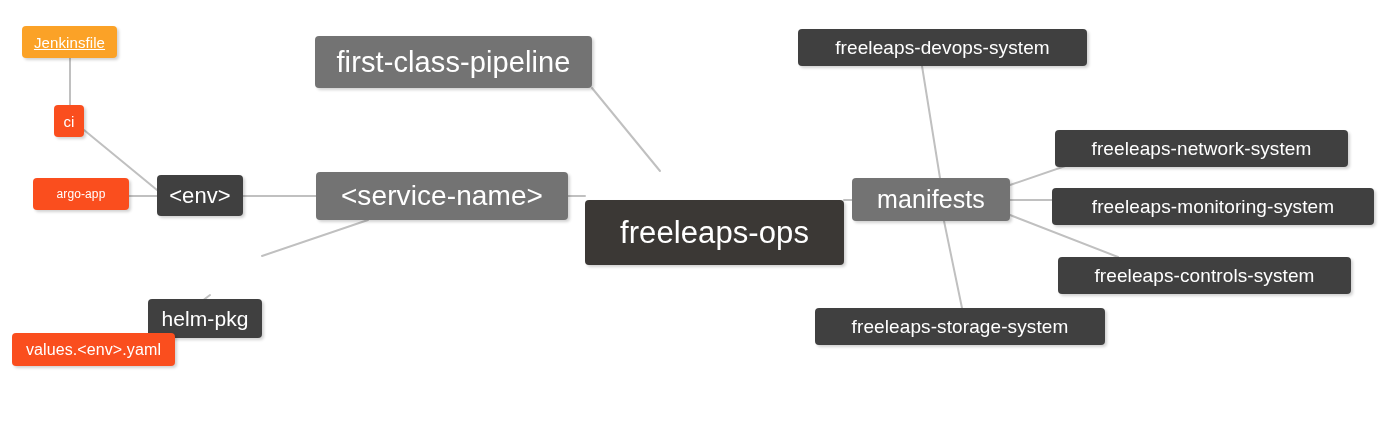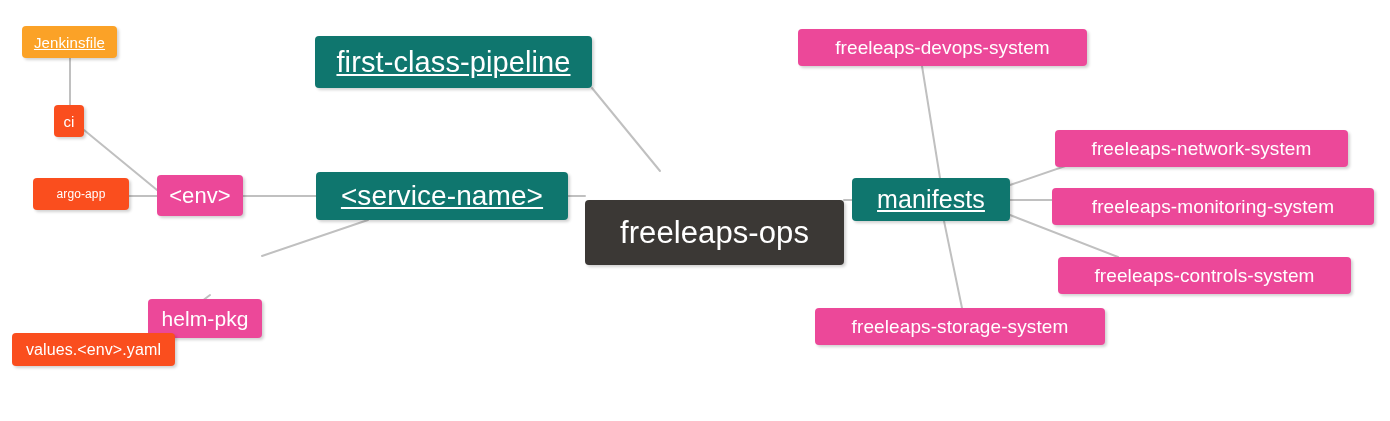--- a/index.html
+++ b/index.html
@@ -37,25 +37,24 @@
     box-shadow: 2px 2px 3px rgba(0,0,0,0.18);
     line-height: 1;
     letter-spacing: 0.1px;
   }
   .n-root {
     background: #3b3835;
     font-size: 31px;
     margin-top: 29px;
   }
   .n-blue {
-    background: #0f766e;
-    text-decoration: underline;
+    background: #737373;
   }
   .n-green {
-    background: #ec4899;
+    background: #404040;
   }
   .n-orange {
     background: #fba227;
     text-decoration: underline;
   }
   .n-red {
     background: #fa4e1e;
   }
 </style>
 </head>

